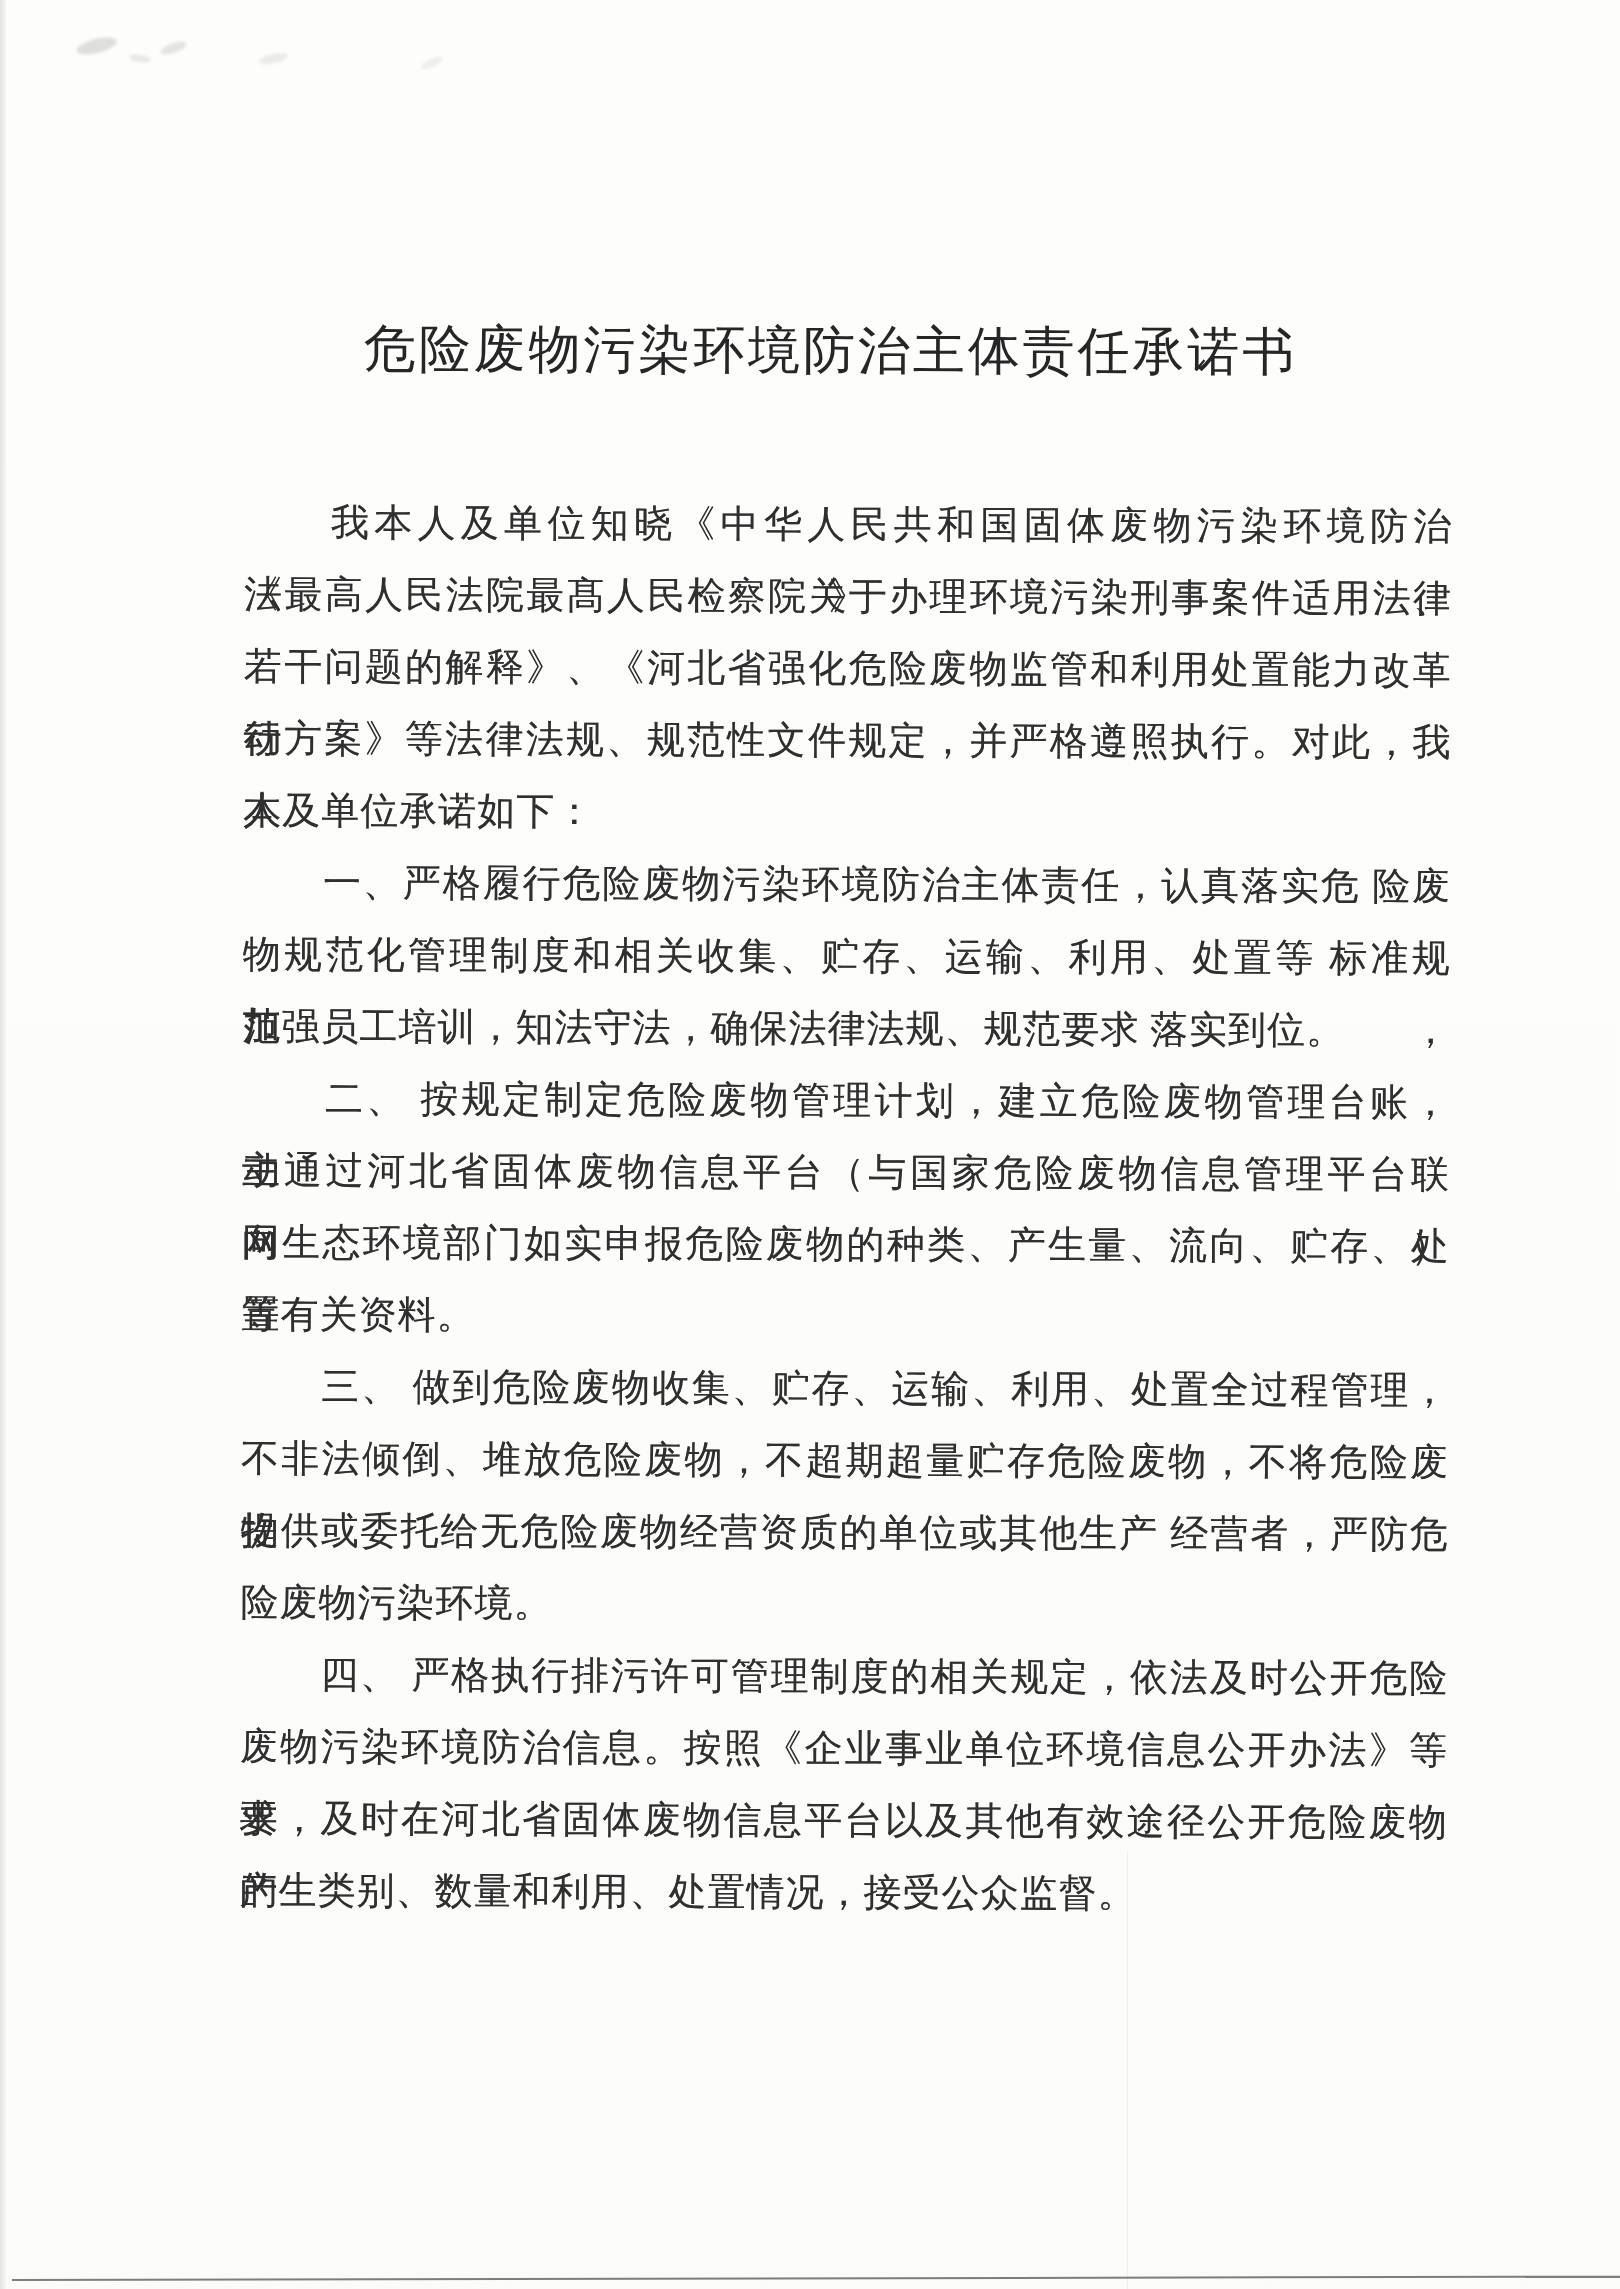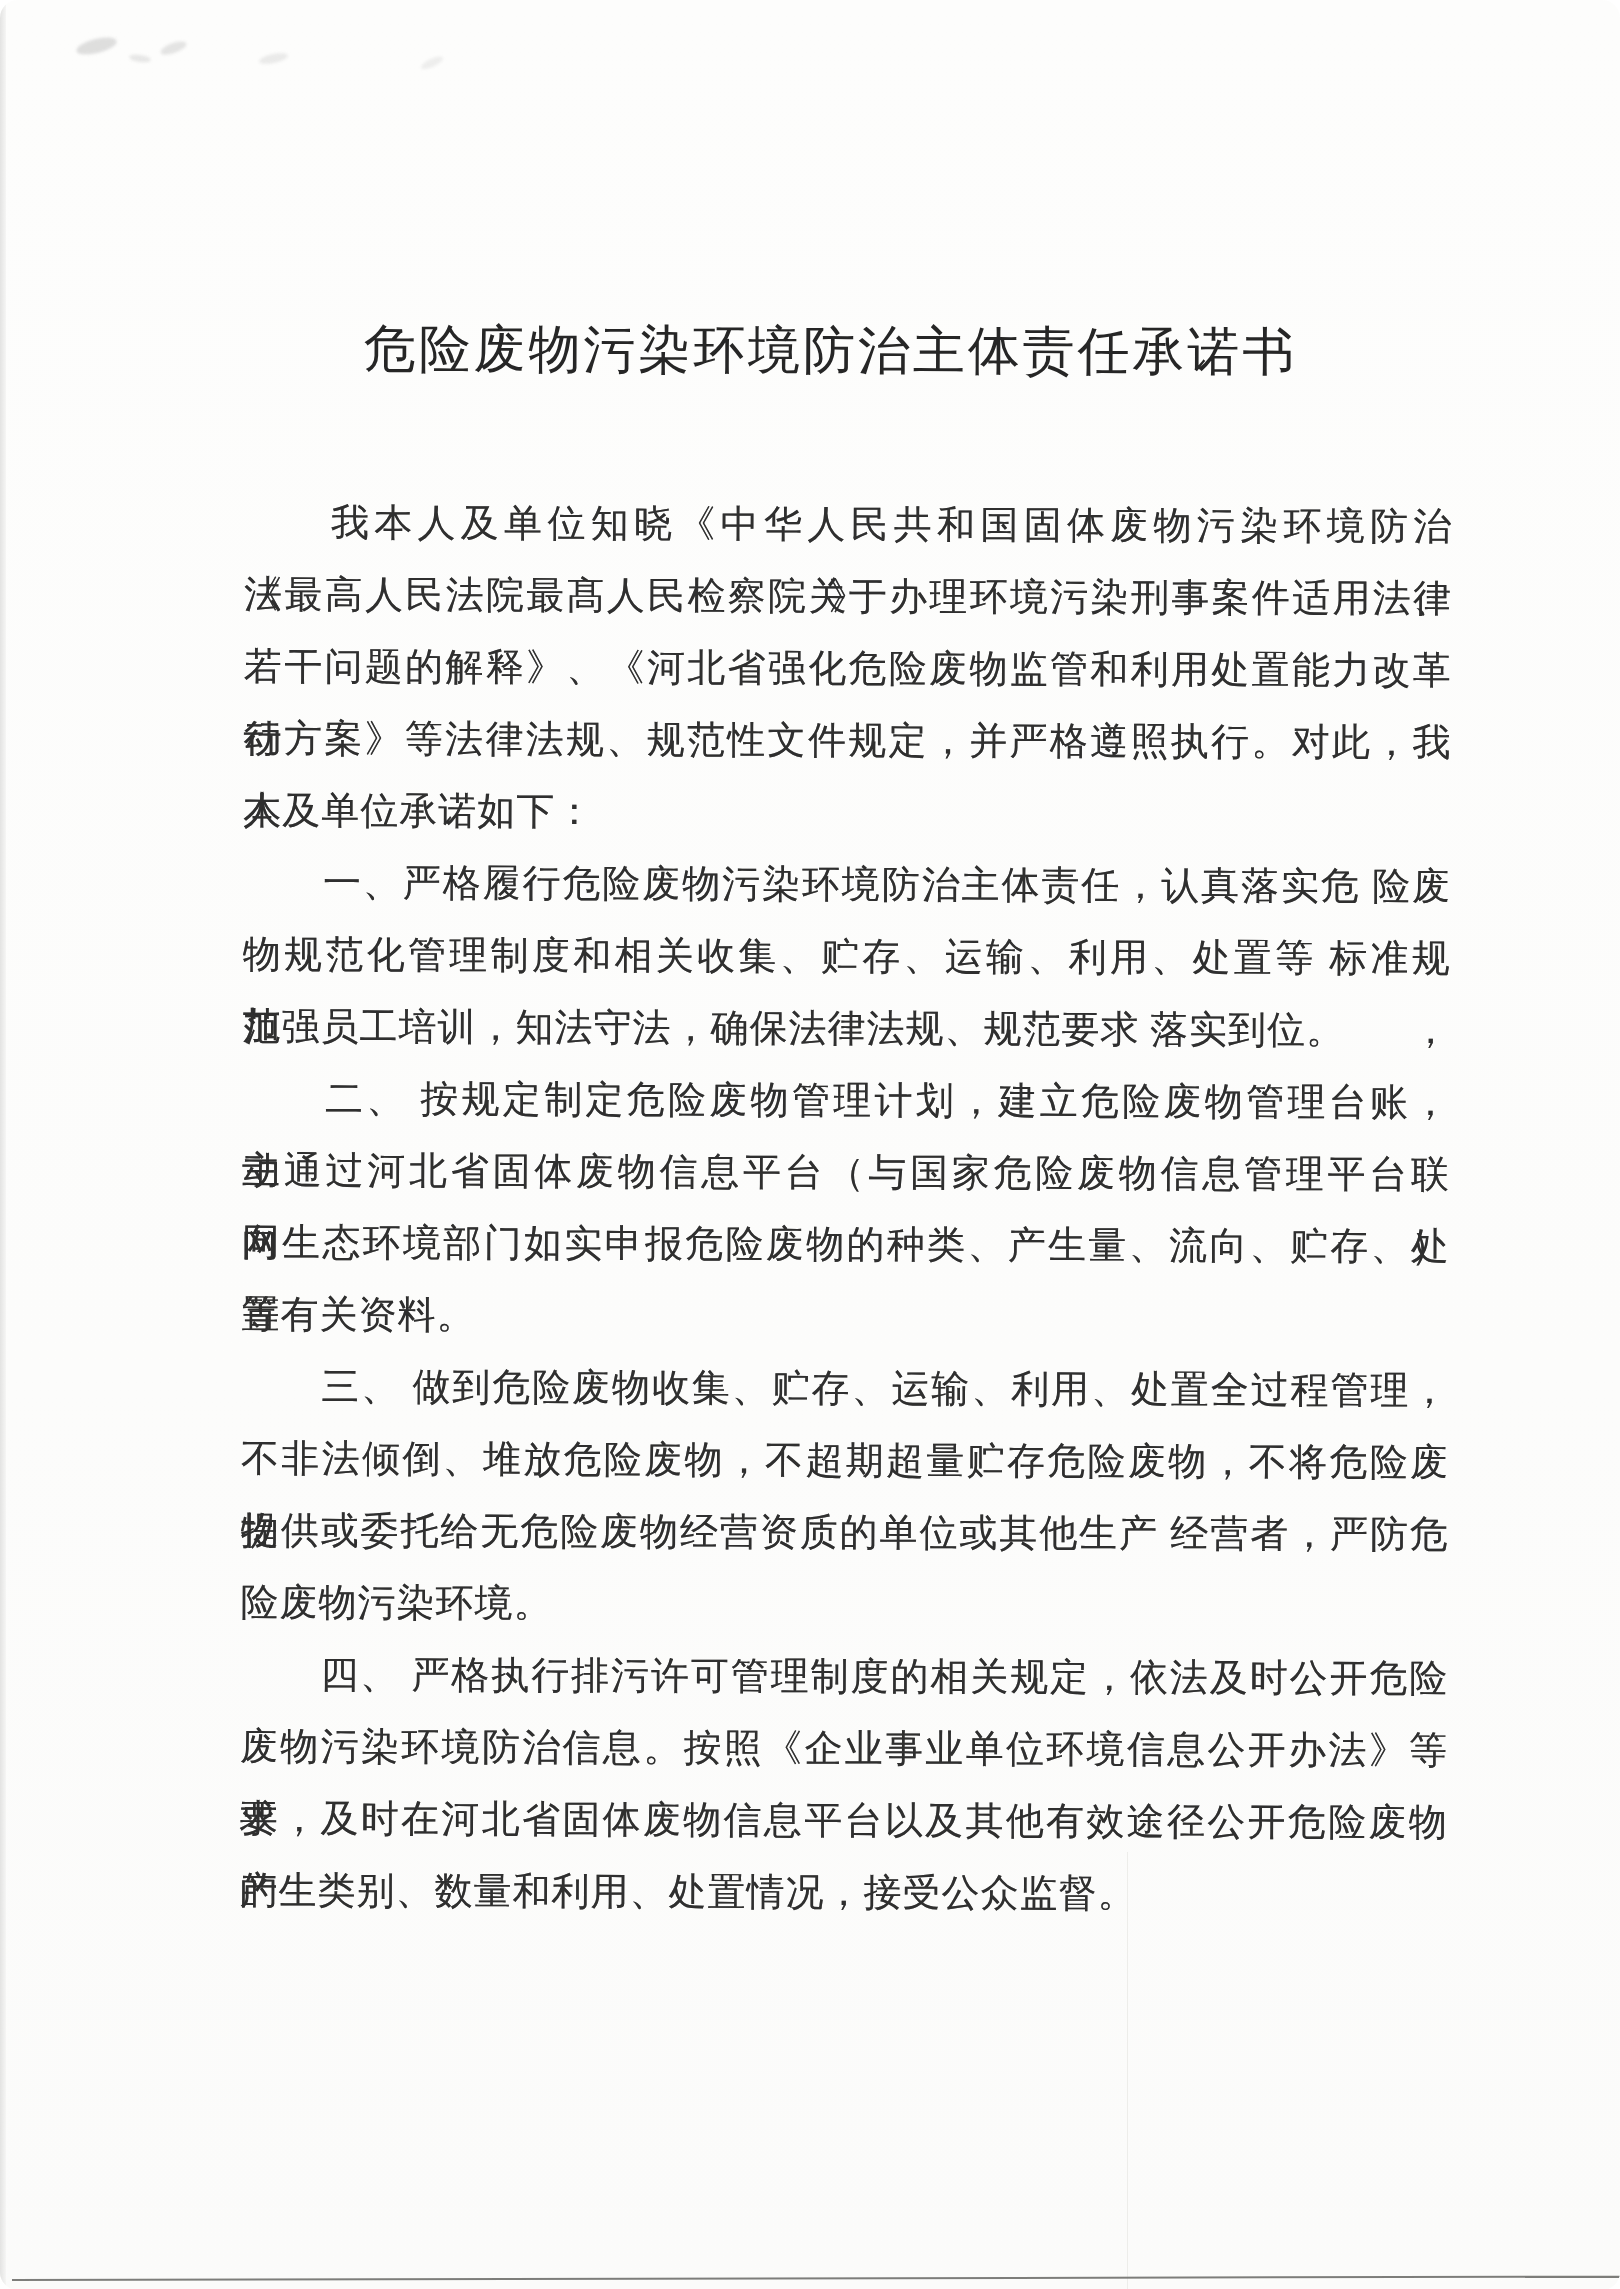--- a/index.html
+++ b/index.html
@@ -7,21 +7,20 @@
     padding: 0;
     background: #ffffff;
   }
   .page {
     position: relative;
     width: 1620px;
     height: 2290px;
     background: linear-gradient(180deg, #fdfdfc 0%, #fcfcfb 60%, #fbfbfa 100%);
     overflow: hidden;
     font-family: "Liberation Serif", "DejaVu Serif", serif;
-    border-radius: 18px;
   }
   
   .scan-edge-left {
     position: absolute;
     left: 0; top: 0;
     width: 5.9px; height: 100%;
     background: linear-gradient(90deg, #e3e3e2, #f6f6f5);
   }
   .scan-bottom-line {
     position: absolute;

